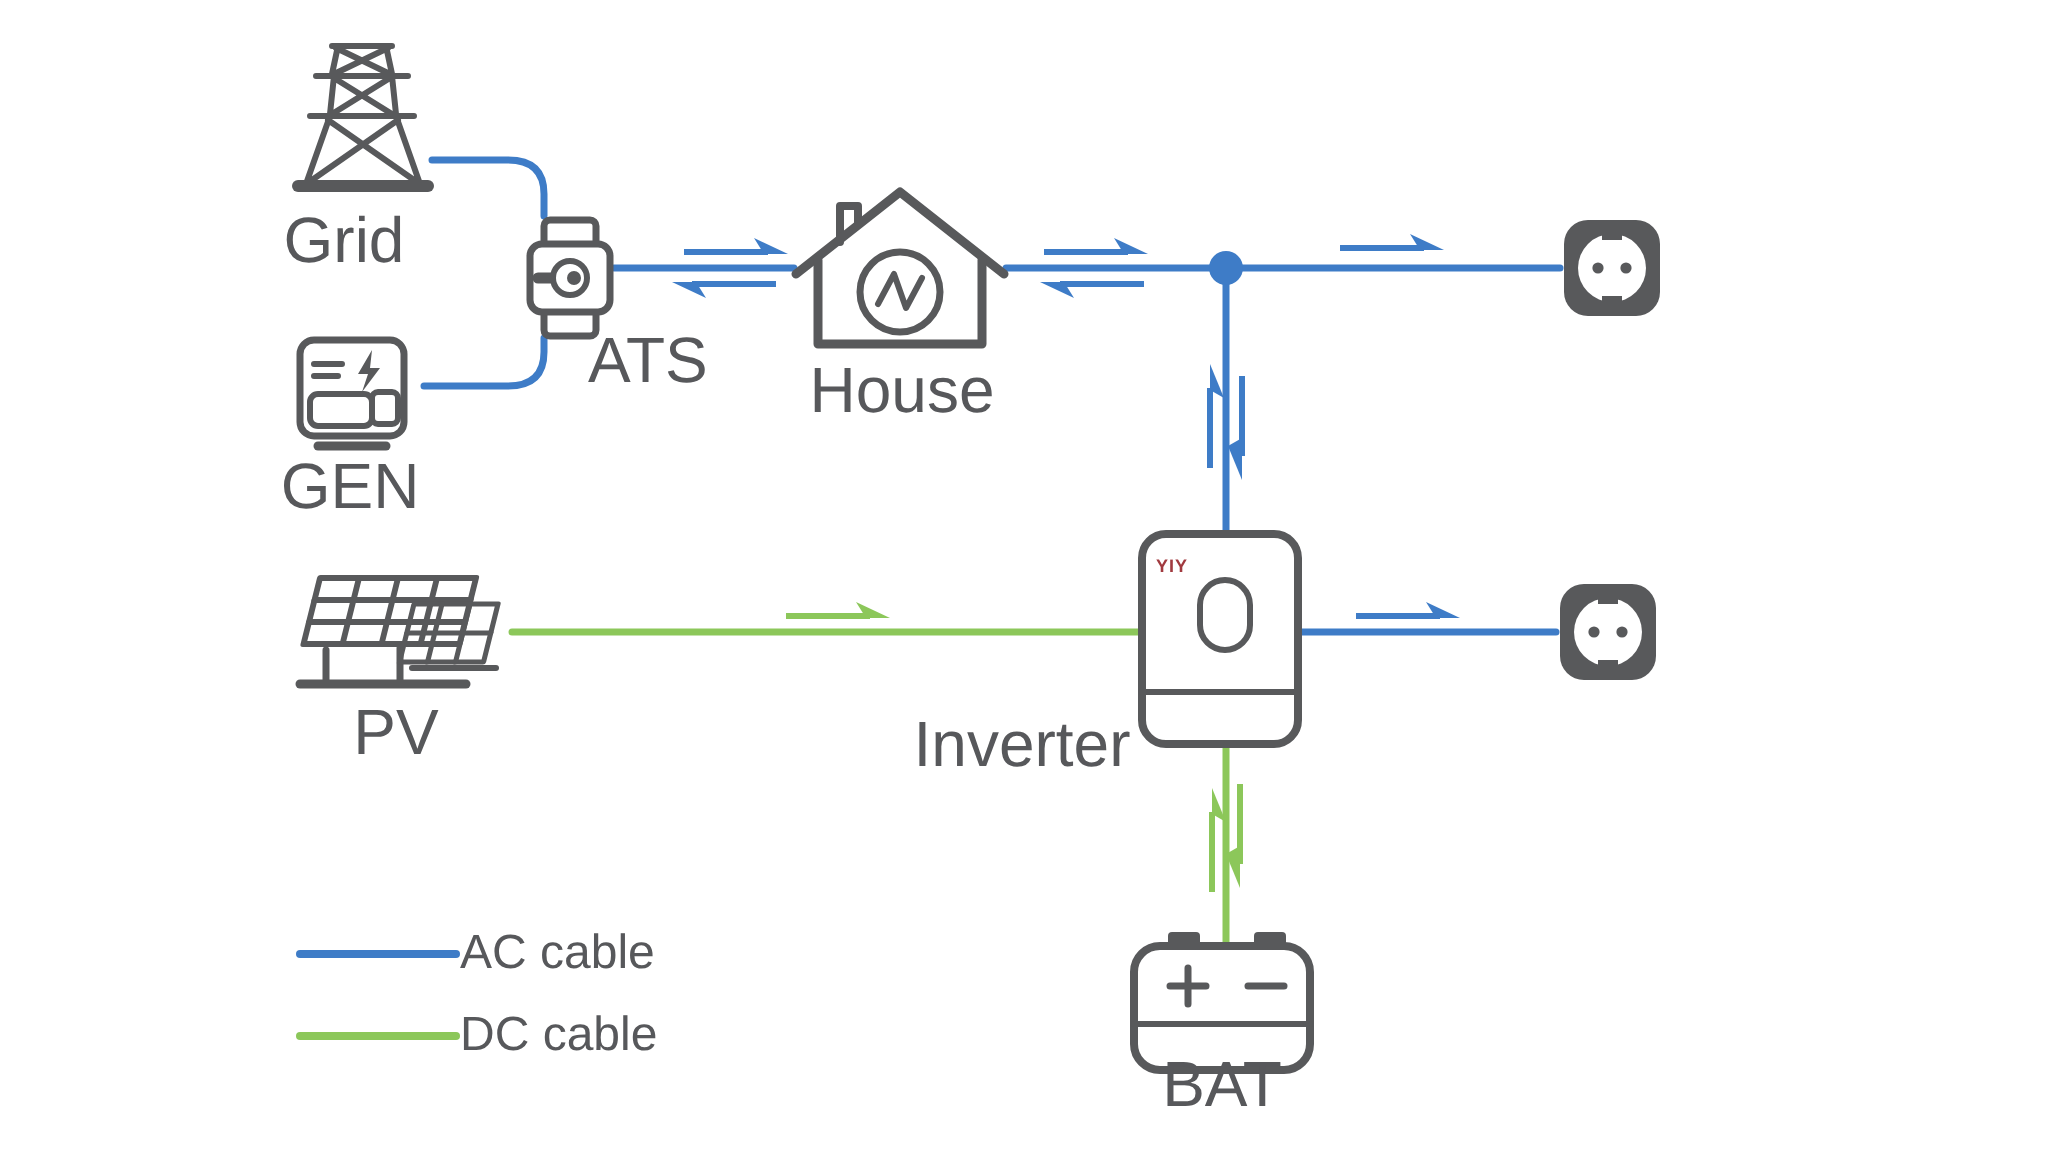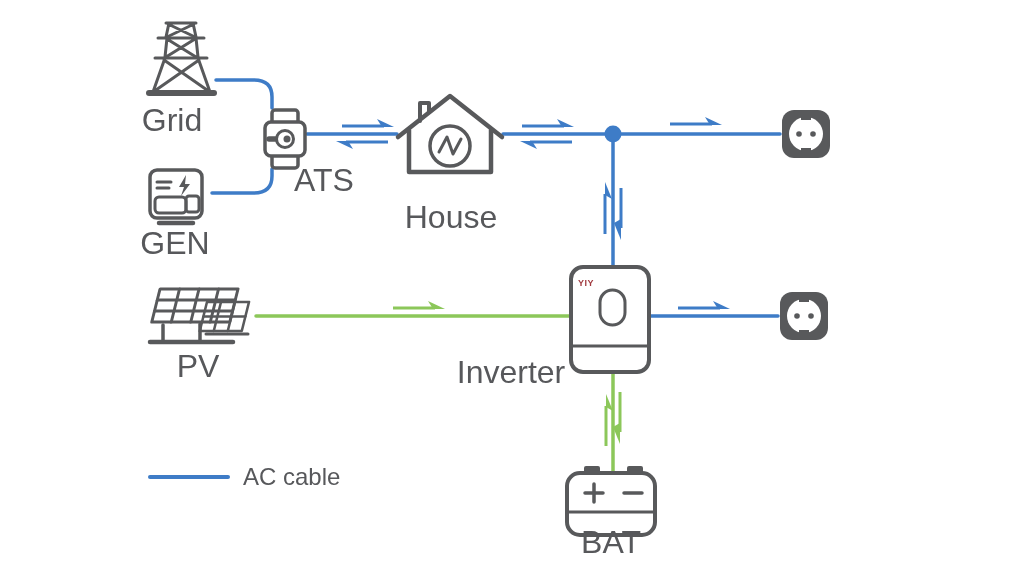--- a/index.html
+++ b/index.html
@@ -27,21 +27,21 @@
   .icws{stroke:var(--icon-gray);stroke-width:3.5;fill:#fff;stroke-linejoin:round}
   
   .cable{fill:none;stroke-width:3.5;stroke-linecap:round}
   .ac{stroke:var(--ac-cable)} .dc{stroke:var(--dc-cable)}
   .acf{fill:var(--ac-cable);stroke:none} .dcf{fill:var(--dc-cable);stroke:none}
   .arr{fill:none;stroke-width:3;stroke-linecap:butt}
   .brand{font-family:"Liberation Sans",sans-serif;font-size:9px;font-weight:bold;
     letter-spacing:.5px;fill:var(--brand-red)}
   
   .legend{position:absolute;left:148px;top:464px}
-  .legend-row{display:flex;align-items:center;gap:13px;height:26px;margin-bottom:15px}
+  .legend-row{display:flex;align-items:center;gap:0;height:26px;margin-bottom:15px}
   .swatch{display:inline-block;width:82px;height:4.5px;border-radius:2px}
   .swatch.ac-sw{background:var(--ac-cable)}
   .swatch.dc-sw{background:var(--dc-cable)}
   .legend-row span.txt{color:var(--label-gray);font-size:24px}
 </style>
 </head>
 <body>
 
 <div class="canvas">
 
@@ -185,25 +185,29 @@
       <rect class="icws" x="567" y="473" width="88" height="62" rx="13" style="stroke-width:4"></rect>
       <path class="ic" d="M585,493 H603 M594,484 V502"></path>
       <path class="ic" d="M624,493 H642"></path>
       <path class="icthin" d="M567,512 H655"></path>
     </g>
   </svg>
 
   <div class="lbl" style="left:172px;top:103px">Grid</div>
   <div class="lbl left" style="left:294px;top:163px">ATS</div>
   <div class="lbl" style="left:175px;top:226px">GEN</div>
-  <div class="lbl" style="left:451px;top:200px">House</div>
+  <div class="lbl" style="left:451px;top:178px">House</div>
   <div class="lbl" style="left:511px;top:355px">Inverter</div>
   <div class="lbl" style="left:198px;top:349px">PV</div>
   <div class="lbl" style="left:611px;top:525px">BAT</div>
 
   <div class="legend">
     <div class="legend-row">
       <span class="swatch ac-sw"></span>
       <span class="txt">AC cable</span>
     </div>
+    <div class="legend-row">
+      <span class="swatch dc-sw"></span>
+      <span class="txt">DC cable</span>
+    </div>
   </div>
 
 </div>
 
 </body></html>

